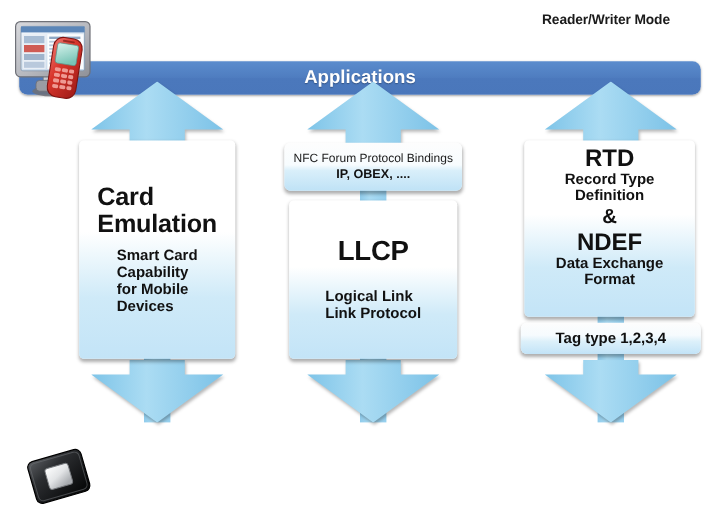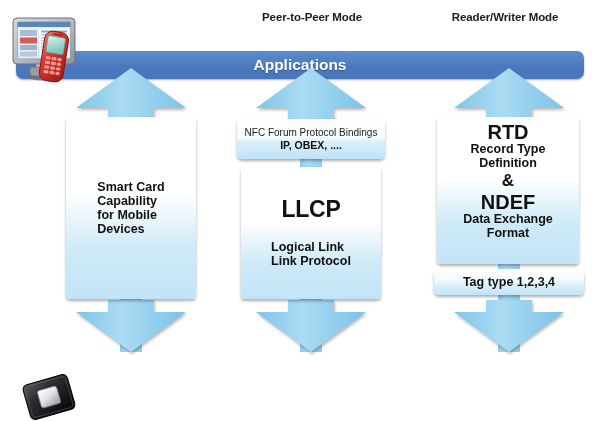--- a/index.html
+++ b/index.html
@@ -170,23 +170,20 @@
     z-index: 6;
   }
   #pc-phone-icon svg, #nfc-chip-icon svg { display: block; }
 </style>
 </head>
 <body>
 
 <div id="canvas">
 
 
-  <div class="mode-label" id="mode-label-1">
-    <div>Peer-to-Peer Mode</div>
-  </div>
 
   <div class="mode-label" id="mode-label-2">
     <div>Reader/Writer Mode</div>
   </div>
 
   <div class="bar" id="applications-bar">
     <span>Applications</span>
   </div>
 
   <div class="spine" style="left:120px; top:100px;  height:252px;"></div>
@@ -265,20 +262,24 @@
           <stop offset="0%" stop-color="#7ec4e8"></stop>
           <stop offset="42%" stop-color="#abdcf3"></stop>
           <stop offset="100%" stop-color="#7cc2e7"></stop>
         </linearGradient>
       </defs>
       <path d="M55 52 L0 12 L32 12 L32 0 L78 0 L78 12 L110 12 Z" fill="url(#agD3)"></path>
     </svg>
   </div>
 
   <div class="col-box" id="box-card-emulation">
+    <div class="big">
+      <div>Card</div>
+      <div>Emulation</div>
+    </div>
     <div class="sub">
       <div>Smart Card</div>
       <div>Capability</div>
       <div>for Mobile</div>
       <div>Devices</div>
     </div>
   </div>
 
   <div class="col-box" id="box-protocol-bindings">
     <div class="pb-line1">NFC Forum Protocol Bindings</div>

